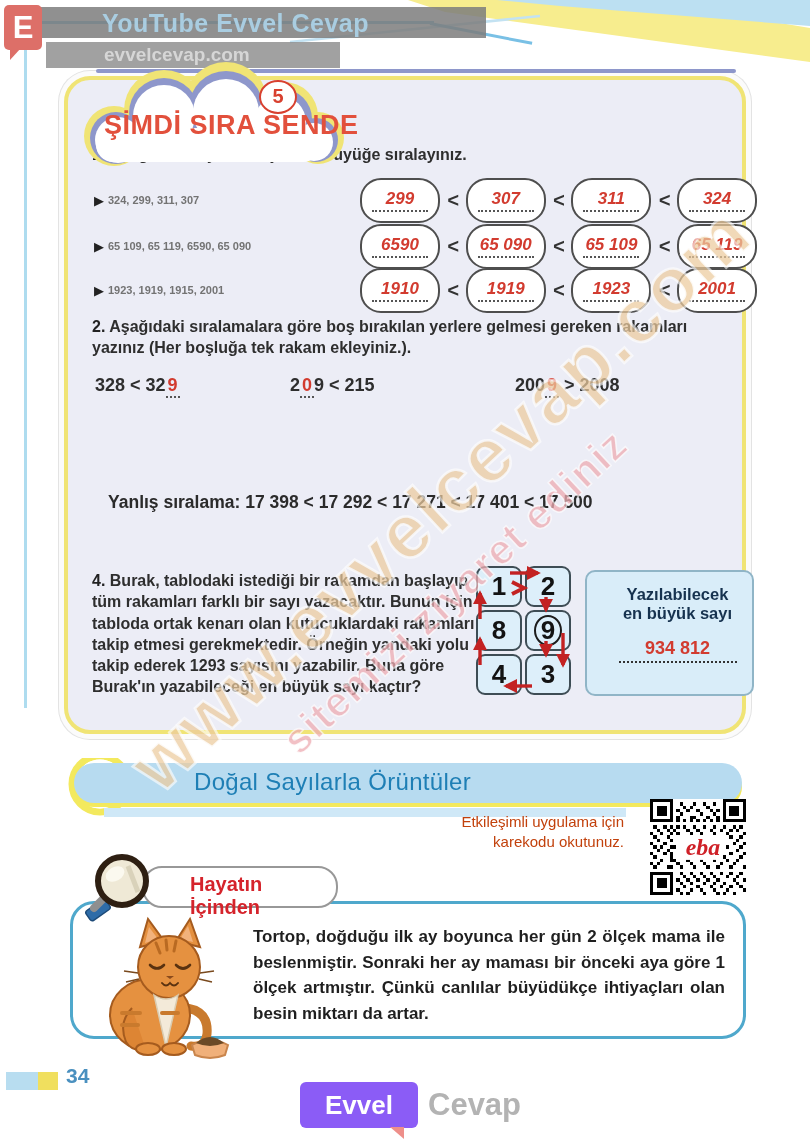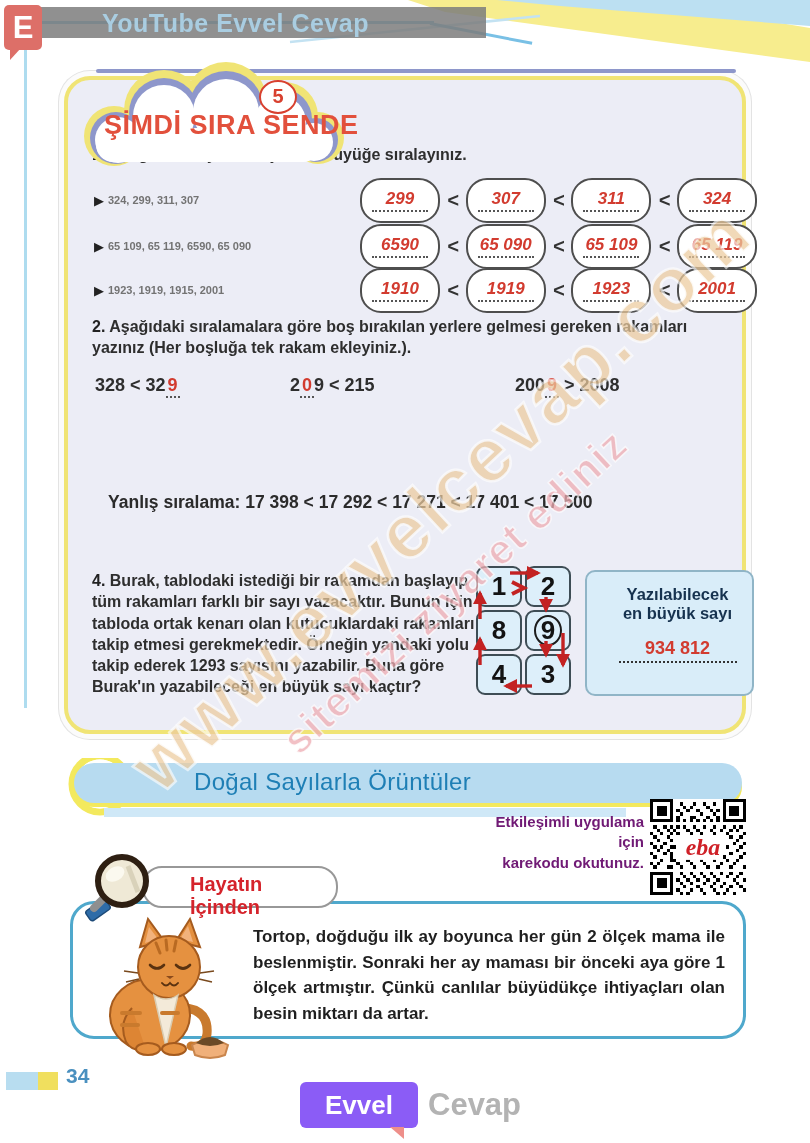--- a/index.html
+++ b/index.html
@@ -64,21 +64,21 @@
   .ansbox .av{display:inline-block;margin-top:15px;font-size:18px;font-weight:800;color:#d23b2f;border-bottom:2px dotted #333;width:118px;padding-bottom:2px;}
 
   
   .secarcs{left:60px;top:758px;z-index:5;}
   .secbar{left:74px;top:763px;width:668px;height:40px;background:#b7dbf0;border-radius:20px;z-index:6;
           box-shadow:0 4px 0 #f3e95e;}
   .secbar span{position:absolute;left:120px;top:5px;font-size:24px;font-weight:400;color:#1e7fb5;letter-spacing:.3px;}
   .secstrip{left:104px;top:808px;width:522px;height:9px;background:#cfe8f7;z-index:5;}
 
   
-  .qrcap{left:468px;top:812px;width:176px;text-align:right;font-size:15px;line-height:1.35;font-weight:700;color:#701a75;z-index:6;}
+  .qrcap{left:448px;top:812px;width:176px;text-align:right;font-size:15px;line-height:1.35;font-weight:400;color:#c2410c;z-index:6;}
   .qr{left:650px;top:799px;width:96px;height:96px;background:#fff;z-index:6;}
 
   
   .lifepill{left:142px;top:866px;width:192px;height:38px;background:#fff;border:2.5px solid #989898;border-radius:20px;z-index:7;}
   .lifepill span{position:absolute;left:46px;top:5px;font-size:20px;font-weight:800;color:#d5232b;}
   .magnifier{left:84px;top:848px;z-index:8;}
   .catpanel{left:70px;top:901px;width:670px;height:132px;background:#fff;border:3px solid #4fa8cc;border-radius:24px;z-index:5;}
   .cattext{position:absolute;left:180px;top:20px;width:472px;font-size:17px;line-height:1.5;font-weight:600;color:#1f1f1f;text-align:justify;}
   .catsvg{left:92px;top:913px;z-index:7;}
 
@@ -105,20 +105,23 @@
 <div class="page">
 
   <svg class="abs ribbons" viewBox="0 0 810 140">
     <polygon points="408,0 640,0 810,28 810,62 445,12" fill="#f7ed8e"></polygon>
     <polygon points="497,0 810,0 810,26 560,6" fill="#bce0f2"></polygon>
     <line x1="290" y1="42" x2="540" y2="16" stroke="#c3e2f2" stroke-width="2.5"></line>
   </svg>
 
   <div class="abs topbar1">
     <span>YouTube Evvel Cevap</span>
+  </div>
+  <div class="abs topbar2">
+    <span>evvelcevap.com</span>
   </div>
   <div class="abs elogo">E</div>
   <div class="abs elogo-tail"></div>
   <div class="abs hline-blue"></div>
   <div class="abs hline-diag"></div>
   <div class="abs vline-blue"></div>
 
   <div class="abs peri-line"></div>
   <div class="abs panel">
 

